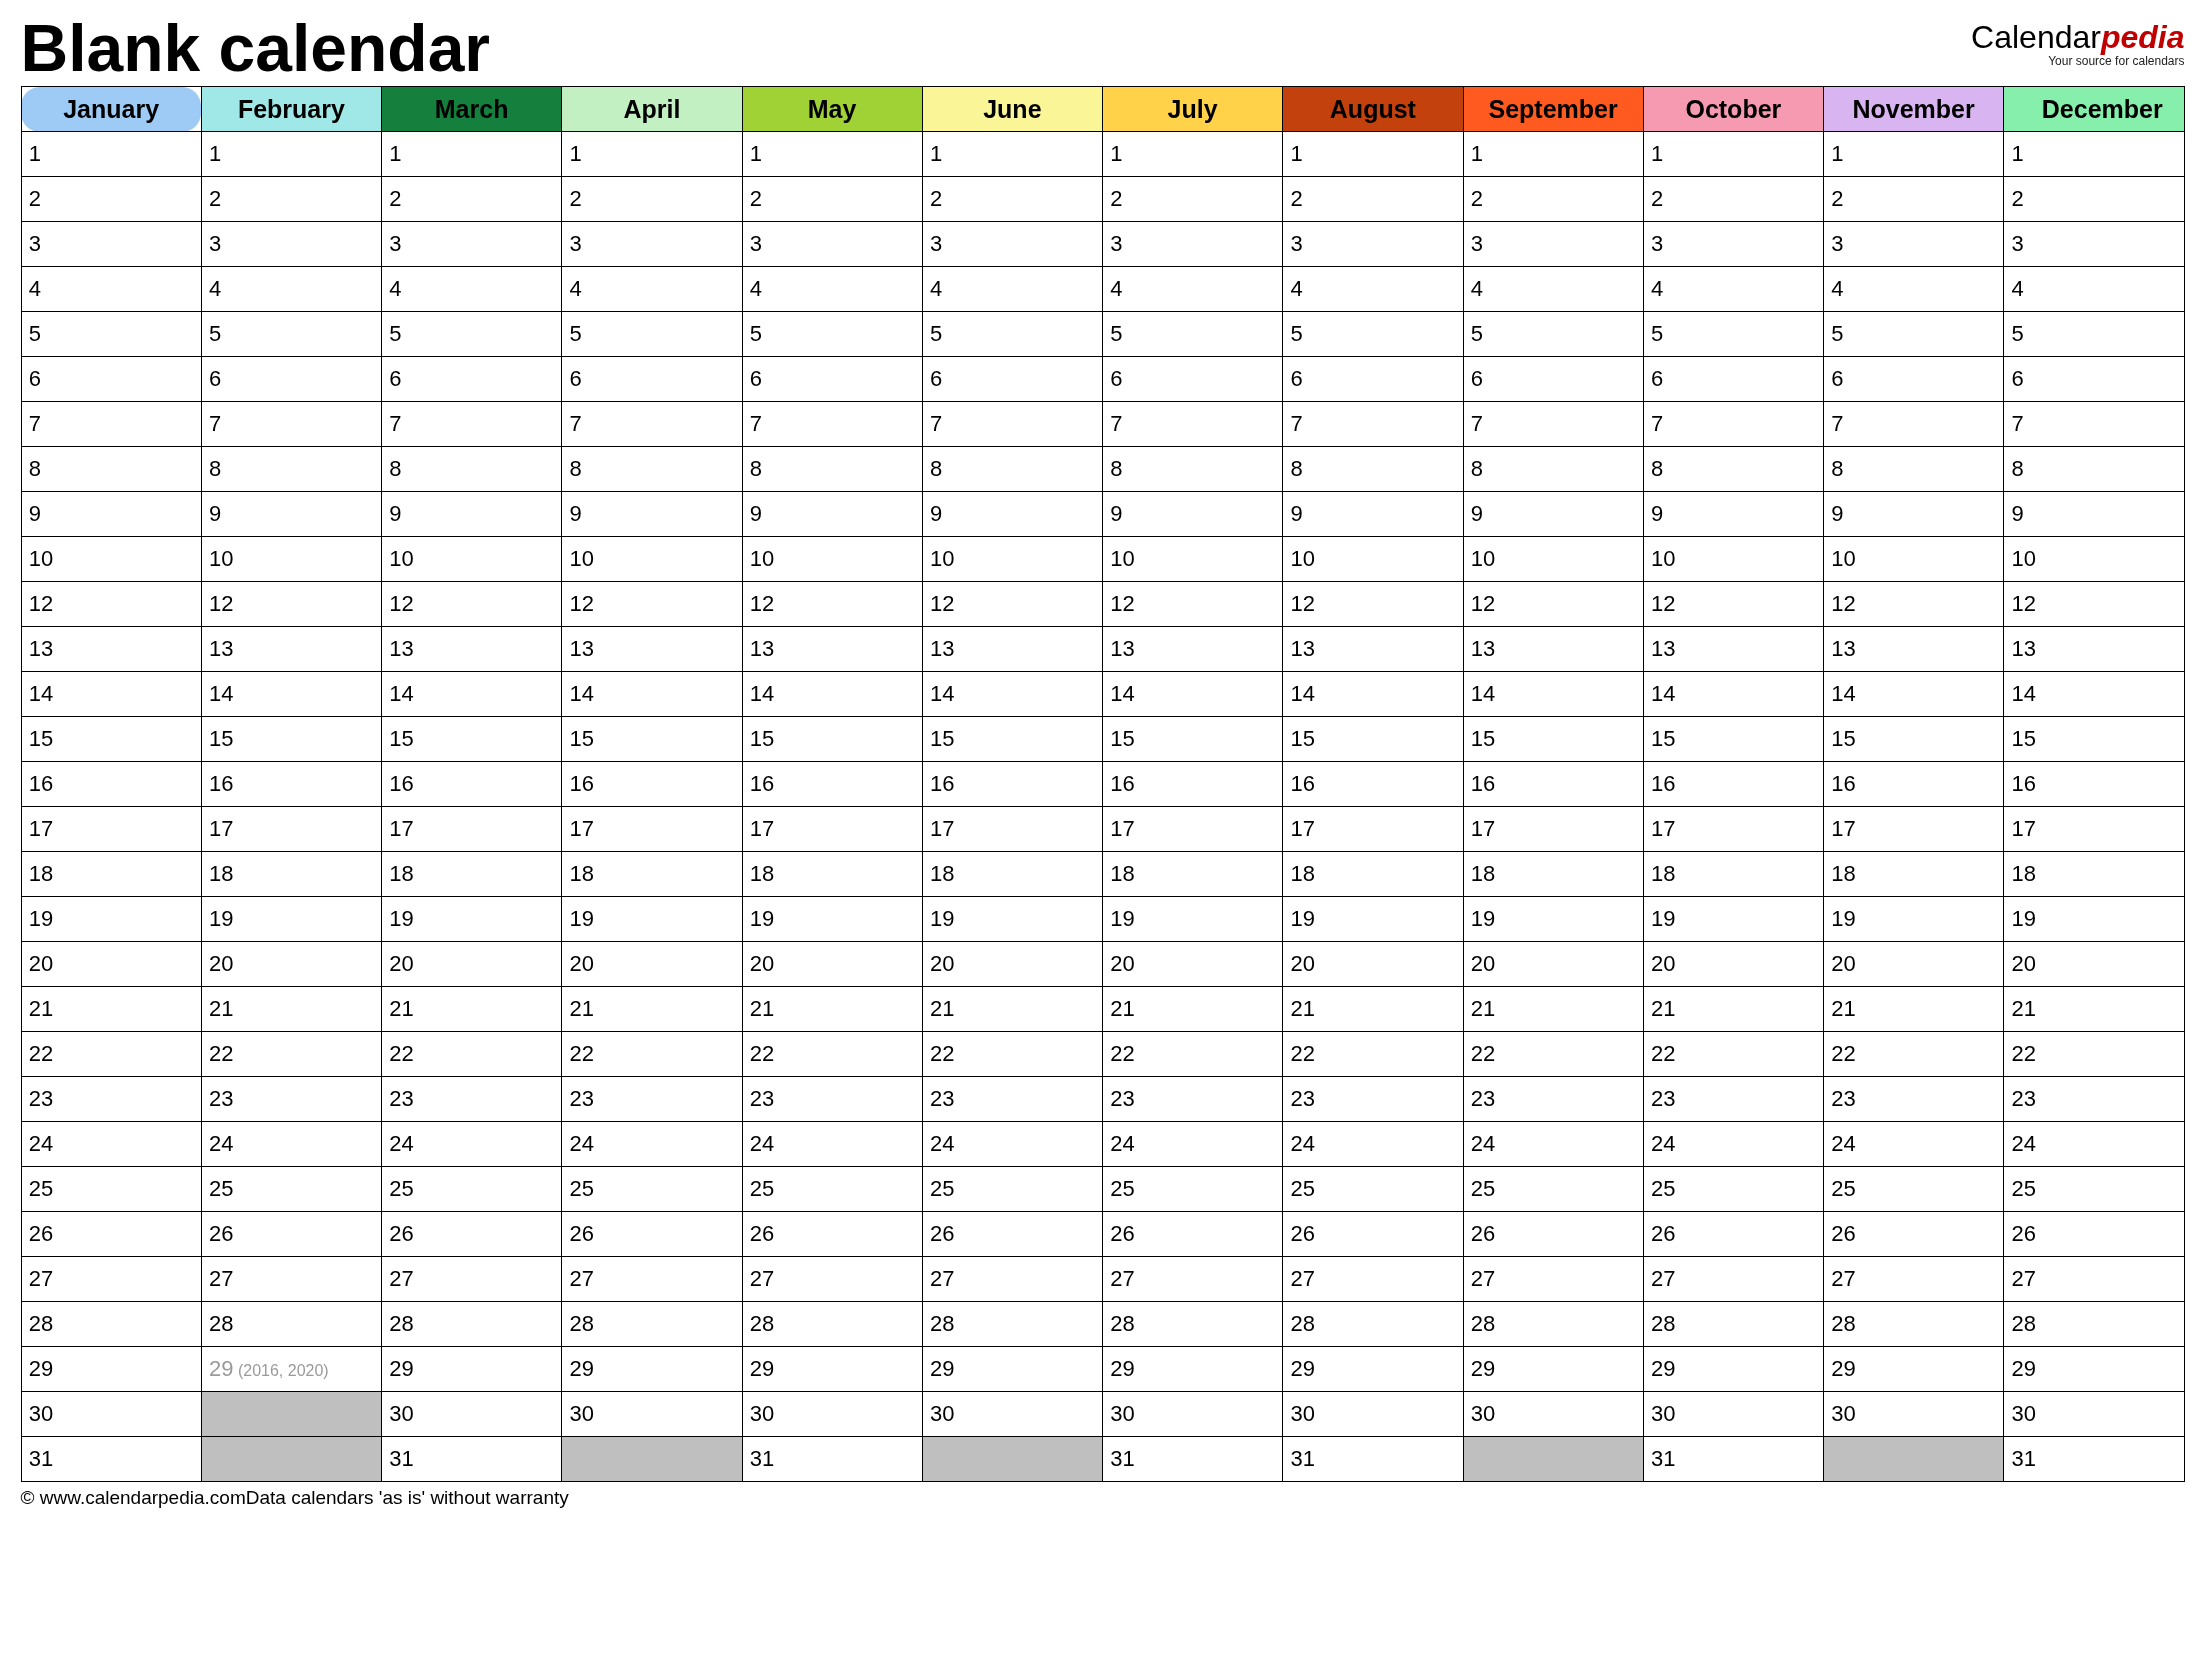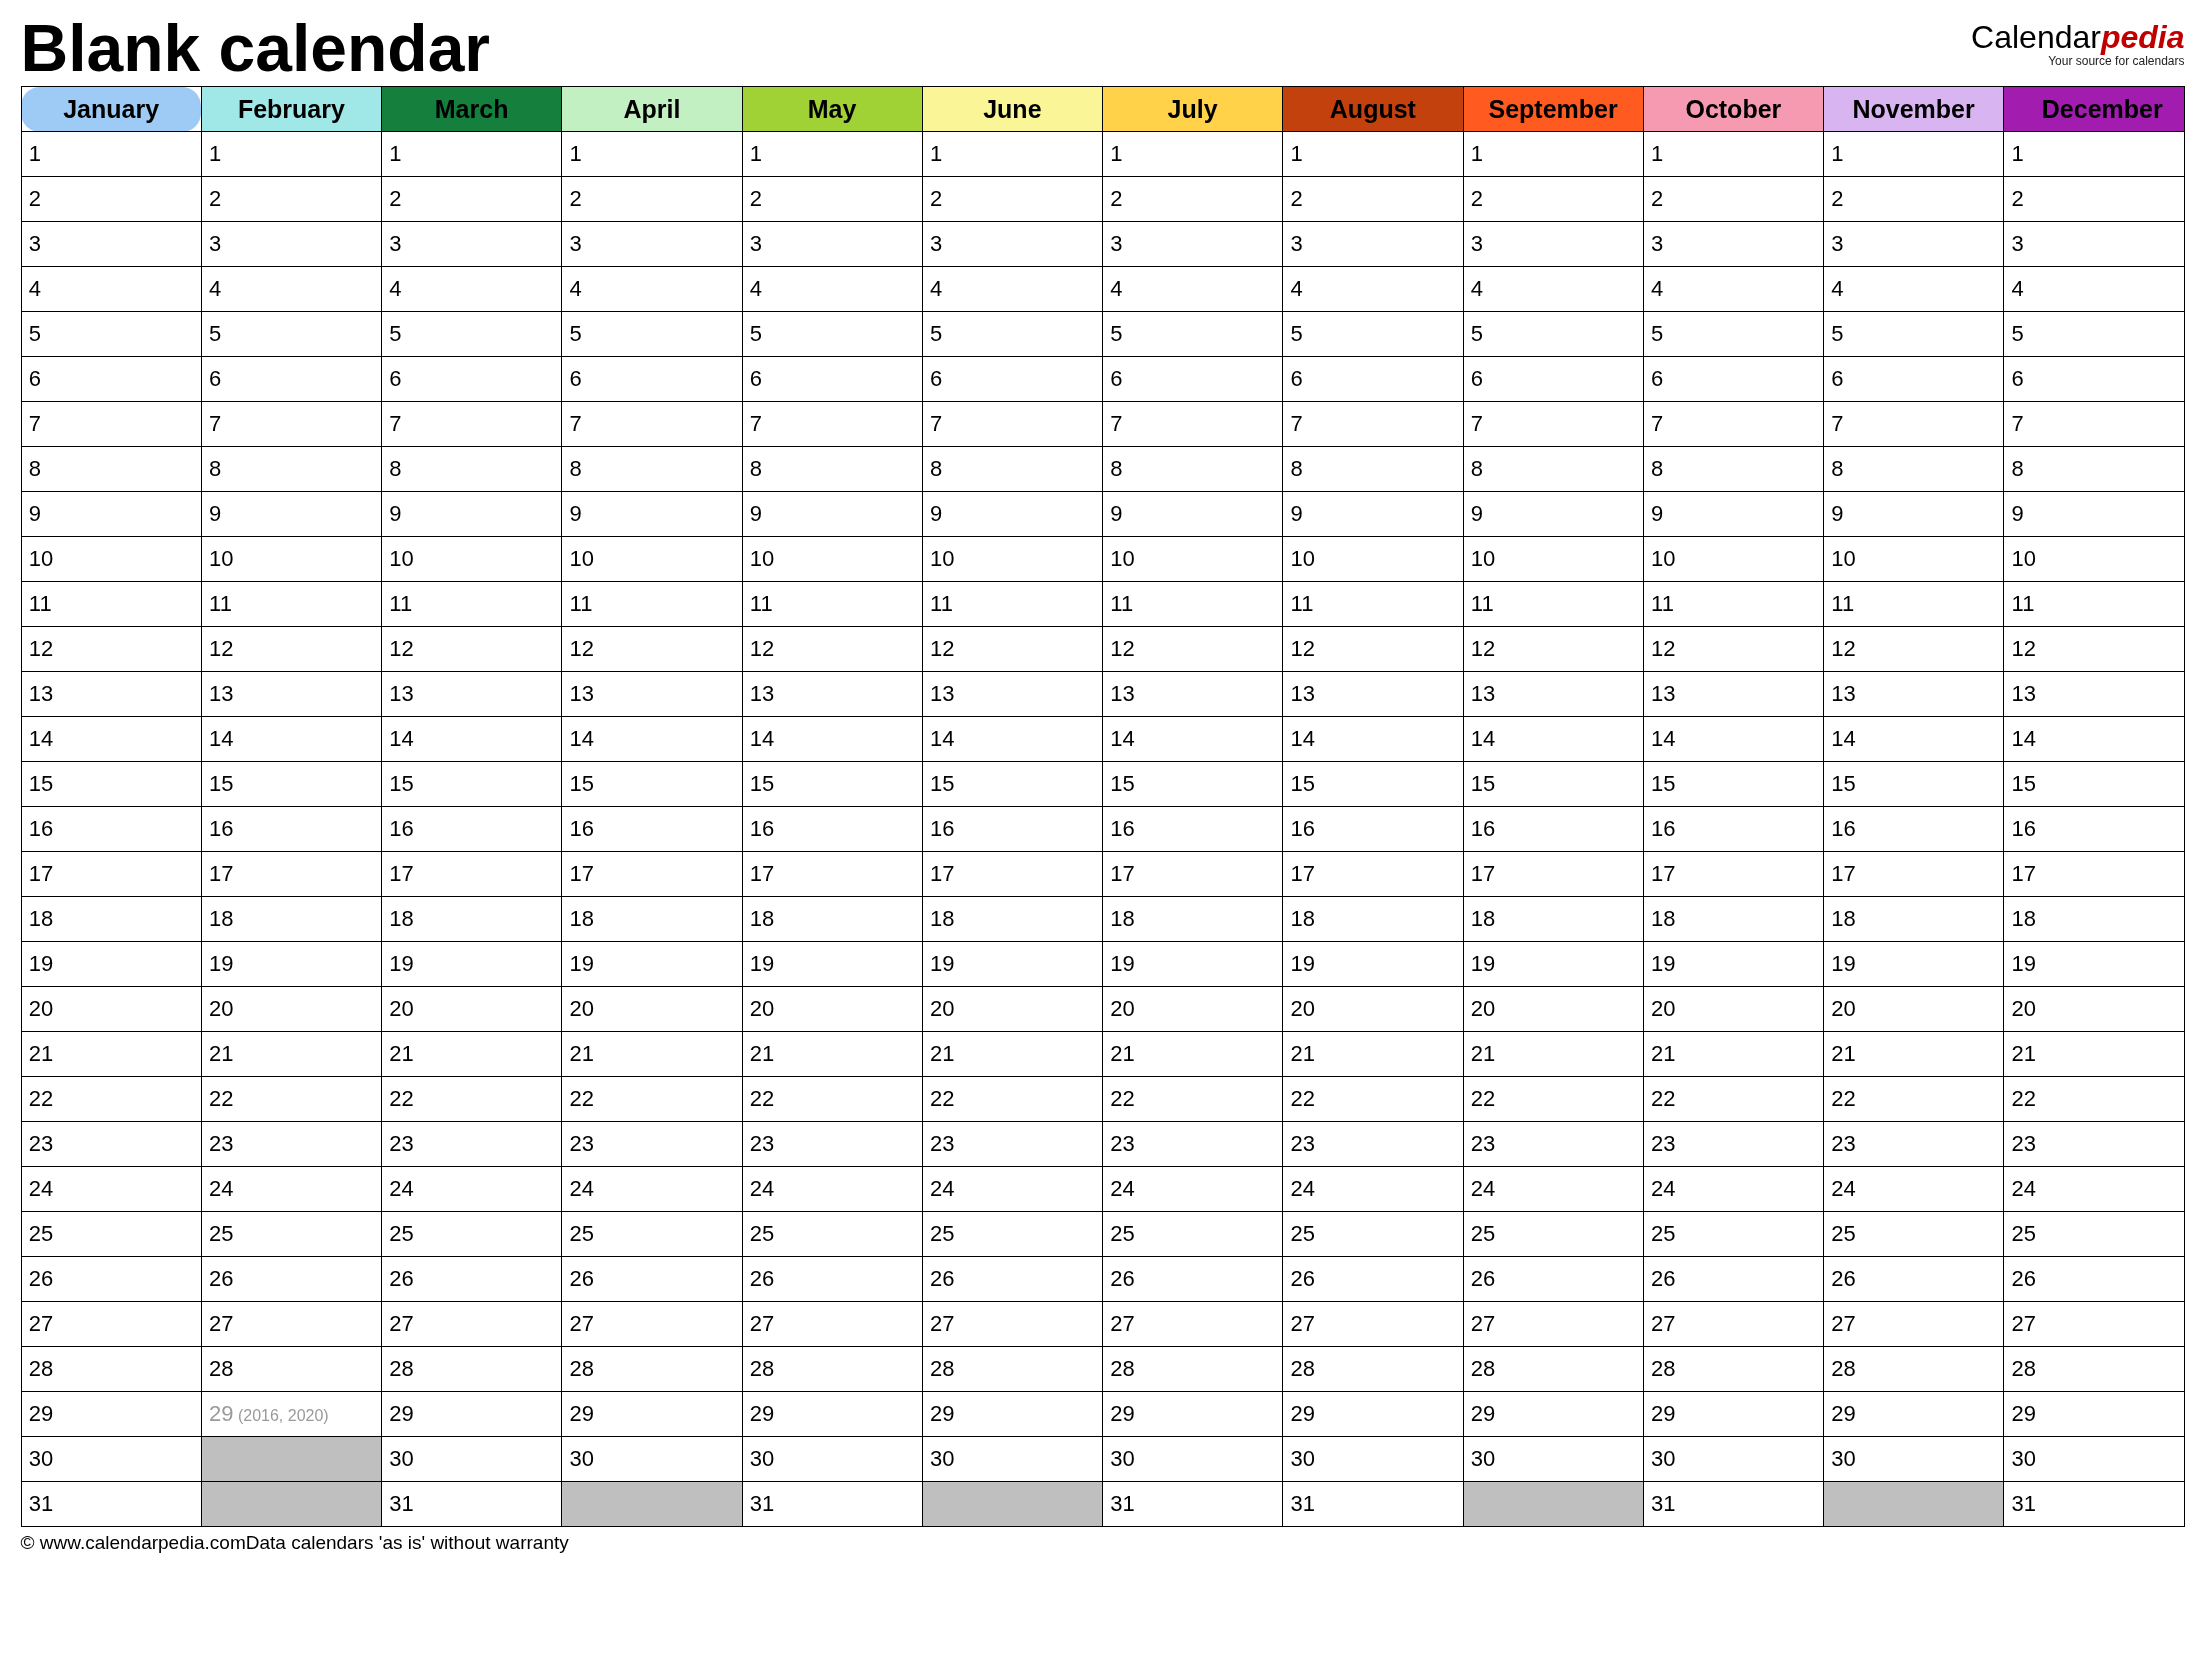--- a/index.html
+++ b/index.html
@@ -102,21 +102,21 @@
         <th style="background: rgb(160, 231, 231);">February</th>
         <th style="background: #15803d;">March</th>
         <th style="background: rgb(195, 240, 195);">April</th>
         <th style="background: rgb(160, 210, 53);">May</th>
         <th style="background: rgb(250, 246, 152);">June</th>
         <th style="background: rgb(255, 210, 74);">July</th>
         <th style="background: #c2410c;">August</th>
         <th style="background: rgb(255, 90, 31);">September</th>
         <th style="background: rgb(245, 154, 176);">October</th>
         <th style="background: rgb(216, 180, 240);">November</th>
-        <th style="background: #a21caf; padding-left: 24px;">December</th>
+        <th style="background: #86efac; padding-left: 24px;">December</th>
       </tr>
   </thead>
   <tbody id="calendar-body">
       <tr>
         <td>1</td>
         <td>1</td>
         <td>1</td>
         <td>1</td>
         <td>1</td>
         <td>1</td>
@@ -245,34 +245,20 @@
         <td>10</td>
         <td>10</td>
         <td>10</td>
         <td>10</td>
         <td>10</td>
         <td>10</td>
         <td>10</td>
         <td>10</td>
         <td>10</td>
         <td>10</td>
-      </tr>
-      <tr>
-        <td>11</td>
-        <td>11</td>
-        <td>11</td>
-        <td>11</td>
-        <td>11</td>
-        <td>11</td>
-        <td>11</td>
-        <td>11</td>
-        <td>11</td>
-        <td>11</td>
-        <td>11</td>
-        <td>11</td>
       </tr>
       <tr>
         <td>12</td>
         <td>12</td>
         <td>12</td>
         <td>12</td>
         <td>12</td>
         <td>12</td>
         <td>12</td>
         <td>12</td>

